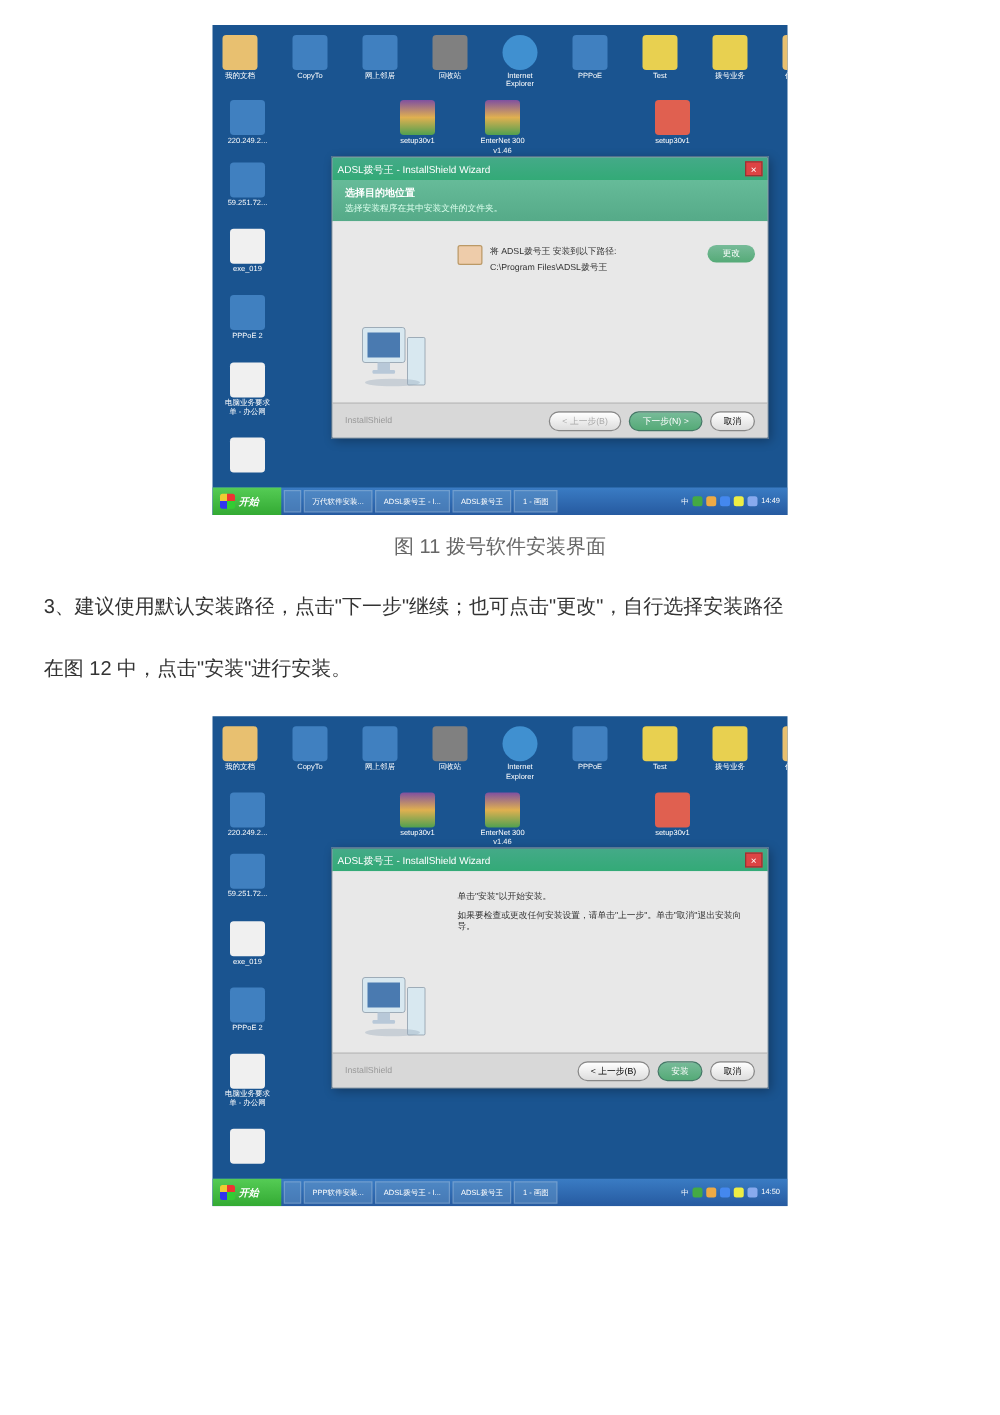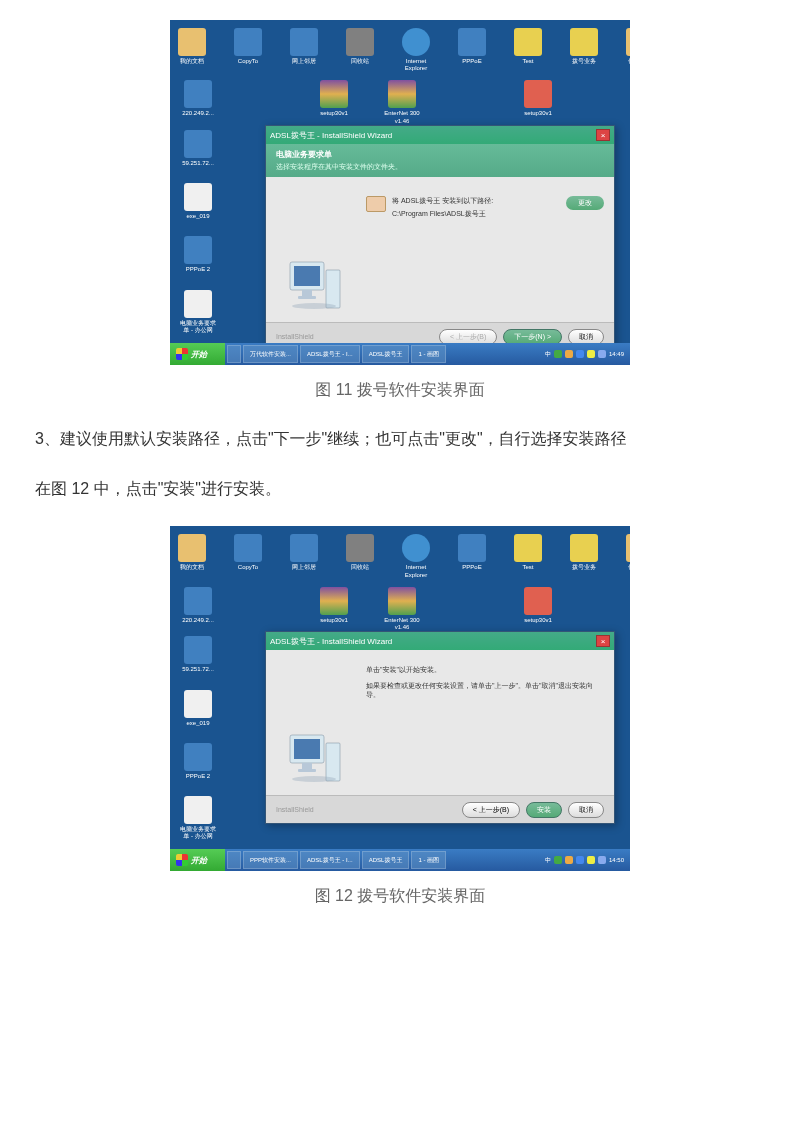--- a/index.html
+++ b/index.html
@@ -3,21 +3,21 @@
   <meta charset="utf-8">
   <style>
     * { margin: 0; padding: 0; box-sizing: border-box; }
     body { background: #fff; font-family: "Microsoft YaHei", SimSun, sans-serif; width: 800px; }
     .page { padding: 0 35px; }
     
     .caption { text-align: center; color: #666; font-size: 16px; margin: 15px 0 20px; }
     .body-text { color: #333; font-size: 16px; line-height: 2.2; margin: 15px 0; }
     
     .screenshot-container { display: flex; justify-content: center; margin-top: 20px; }
-    .desktop { width: 460px; height: 345px; background: #1a5490; position: relative; overflow: hidden; }
+    .desktop { width: 460px; height: 392px; background: #1a5490; position: relative; overflow: hidden; }
     
     .desktop-icons { position: absolute; top: 0; left: 0; right: 0; padding: 8px; }
     .icon-row { display: flex; gap: 28px; margin-bottom: 8px; align-items: flex-start; }
     .dicon { width: 40px; display: flex; flex-direction: column; align-items: center; }
     .dicon-img { width: 28px; height: 28px; border-radius: 3px; margin-bottom: 2px; }
     .dicon-label { font-size: 6px; color: #fff; text-align: center; line-height: 1.2; white-space: normal; }
     
     .left-icons { position: absolute; left: 8px; top: 110px; display: flex; flex-direction: column; gap: 16px; }
     
     .installer { position: absolute; left: 95px; top: 105px; width: 350px; background: #e8e8e8; border: 1px solid #357; box-shadow: 2px 2px 8px rgba(0,0,0,0.3); }
@@ -159,21 +159,21 @@
 
   </div>
         </div>
 
       <div class="installer">
         <div class="installer-title">
           <span class="installer-title-text">ADSL拨号王 - InstallShield Wizard</span>
           <div class="close-btn">×</div>
         </div>
         <div class="installer-header">
-          <div class="installer-header-main">电脑业务要求单</div>
+          <div class="installer-header-main">选择目的地位置</div>
           <div class="installer-header-sub">选择安装程序在其中安装文件的文件夹。</div>
         </div>
         <div class="installer-body">
           <div class="installer-image">
             <svg class="computer-icon" viewBox="0 0 60 60">
               <rect class="tower" x="40" y="18" width="14" height="38" rx="1"></rect>
               <rect class="monitor-frame" x="4" y="10" width="34" height="28" rx="2"></rect>
               <rect class="monitor-screen" x="8" y="14" width="26" height="20"></rect>
               <rect class="monitor-stand" x="16" y="38" width="10" height="6"></rect>
               <rect class="monitor-stand" x="12" y="44" width="18" height="3" rx="1"></rect>
@@ -369,15 +369,14 @@
           <div class="tray-icon" style="background:#4a4;"></div>
           <div class="tray-icon" style="background:#ea4;"></div>
           <div class="tray-icon" style="background:#48e;"></div>
           <div class="tray-icon" style="background:#ee4;"></div>
           <div class="tray-icon" style="background:#8ae;"></div>
           <span>14:50</span>
         </div>
       </div>
     </div>
   </div>
-  <div class="caption">图 12 拨号软件安装界面</div>
 
 </div>
 
 </body></html>

